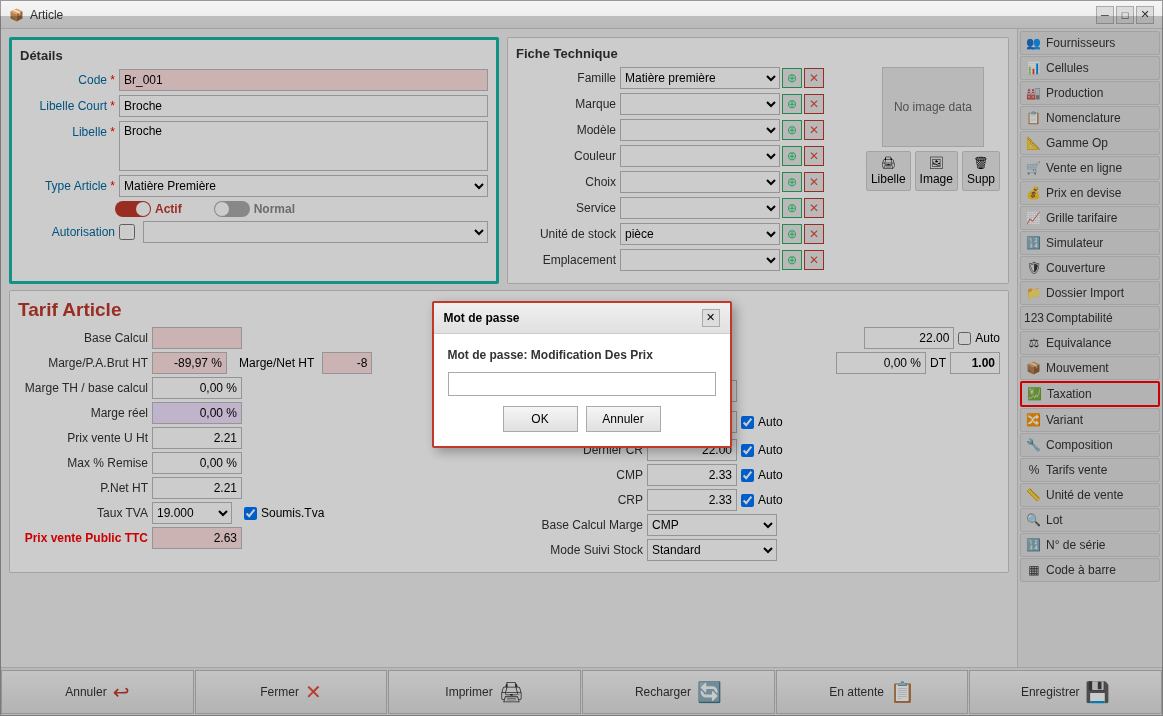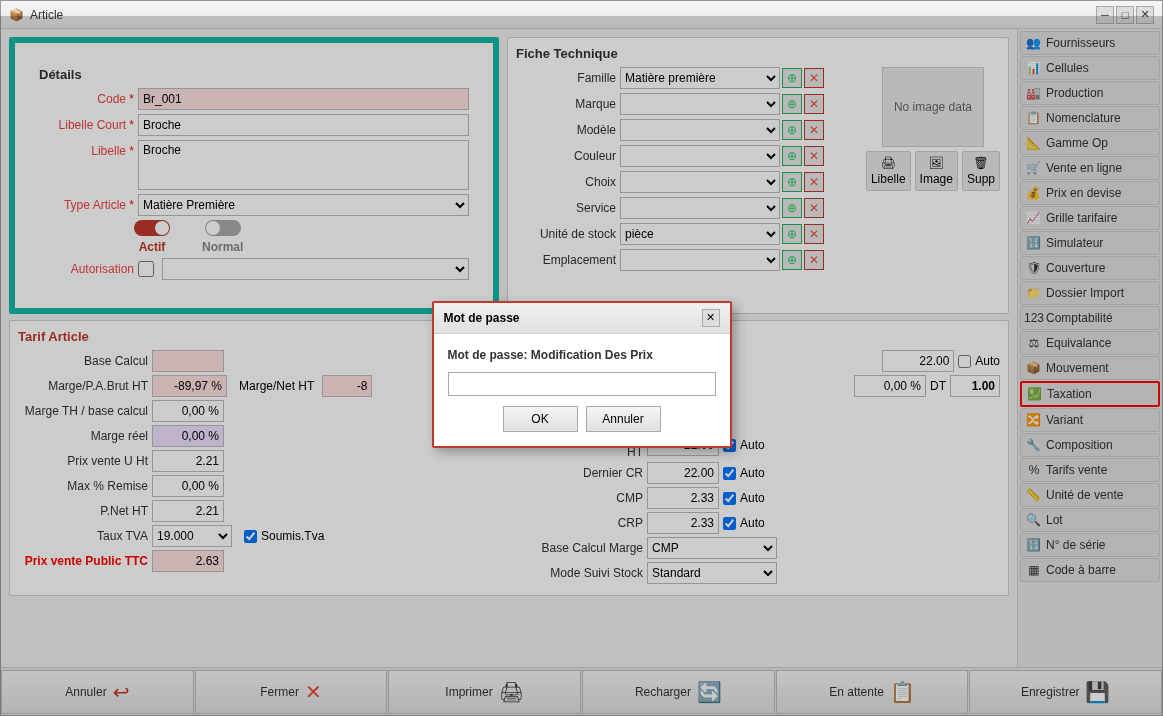--- a/index.html
+++ b/index.html
@@ -7,44 +7,44 @@
     .window { width: 1163px; height: 716px; background: #f0f0f0; border: 1px solid #999; display: flex; flex-direction: column; }
     .title-bar { background: linear-gradient(to bottom, #f5f5f5, #e8e8e8); padding: 4px 8px; display: flex; align-items: center; justify-content: space-between; border-bottom: 1px solid #ccc; height: 28px; }
     .title-bar-left { display: flex; align-items: center; gap: 6px; font-size: 12px; color: #333; }
     .title-bar-controls { display: flex; gap: 2px; }
     .title-btn { width: 18px; height: 18px; background: #ddd; border: 1px solid #aaa; display: flex; align-items: center; justify-content: center; cursor: pointer; font-size: 11px; color: #333; }
     .main-content { display: flex; flex: 1; overflow: hidden; }
     .left-panel { flex: 1; padding: 8px; overflow-y: auto; }
     .right-sidebar { width: 145px; background: #e8e8e8; border-left: 1px solid #ccc; display: flex; flex-direction: column; padding: 2px; gap: 1px; overflow-y: auto; }
     .section-title { font-weight: bold; font-size: 13px; margin-bottom: 6px; color: #333; }
     .form-row { display: flex; align-items: center; margin-bottom: 4px; gap: 4px; }
-    .form-label { width: 95px; text-align: right; color: #ef4444; flex-shrink: 0; }
+    .form-label { width: 95px; text-align: right; color: #0369a1; flex-shrink: 0; }
     .form-label.required::after { content: ' *'; color: red; }
     .form-input { flex: 1; height: 22px; border: 1px solid #bbb; padding: 2px 4px; background: white; }
     .form-textarea { width: 100%; height: 50px; border: 1px solid #bbb; padding: 2px 4px; resize: none; background: white; }
     .form-select { flex: 1; height: 22px; border: 1px solid #bbb; background: white; }
-    .details-section { background: white; border: 6px solid #14b8a6; padding: 24px; margin-bottom: 6px; border-radius: 2px; }
+    .details-section { background: white; border: 3px solid #14b8a6; padding: 8px; margin-bottom: 6px; border-radius: 2px; }
     .fiche-section { background: white; border: 1px solid #ccc; padding: 8px; margin-bottom: 6px; border-radius: 2px; }
     .two-col { display: flex; gap: 8px; }
     .toggle-row { display: flex; align-items: center; gap: 12px; margin: 4px 0; padding-left: 95px; }
-    .toggle { display: flex; align-items: center; gap: 4px; flex-direction: column; }
+    .toggle { display: flex; align-items: center; gap: 4px; }
     .toggle-switch { width: 36px; height: 16px; border-radius: 8px; position: relative; cursor: pointer; }
     .toggle-switch.on { background: #c0392b; }
     .toggle-switch.off { background: #aaa; }
     .toggle-knob { width: 14px; height: 14px; background: white; border-radius: 50%; position: absolute; top: 1px; }
     .toggle-switch.on .toggle-knob { right: 1px; }
     .toggle-switch.off .toggle-knob { left: 1px; }
     .toggle-label { font-size: 12px; color: #333; font-weight: bold; }
     .toggle-label.on { color: #c0392b; }
     .toggle-label.off { color: #888; }
     .tarif-section { background: white; border: 1px solid #ccc; padding: 8px; border-radius: 2px; }
-    .tarif-title { font-weight: bold; color: #c0392b; font-size: 13px; margin-bottom: 6px; }
+    .tarif-title { font-weight: bold; color: #c0392b; font-size: 19px; margin-bottom: 6px; }
     .tarif-row { display: flex; align-items: center; margin-bottom: 3px; gap: 4px; }
     .tarif-label { width: 130px; text-align: right; color: #333; flex-shrink: 0; }
-    .tarif-input { width: 72px; height: 22px; border: 1px solid #bbb; padding: 2px 4px; text-align: right; background: white; }
+    .tarif-input { width: 90px; height: 22px; border: 1px solid #bbb; padding: 2px 4px; text-align: right; background: white; }
     .tarif-input.pink { background: #ffe0e0; padding-left: 13px; }
     .tarif-input.purple { background: #f0e0ff; }
     .sidebar-btn { display: flex; align-items: center; gap: 4px; padding: 3px 5px; background: #e0e0e0; border: 1px solid #ccc; cursor: pointer; border-radius: 2px; font-size: 11px; color: #333; white-space: nowrap; }
     .sidebar-btn.highlight { border: 2px solid red; }
     .sidebar-icon { width: 16px; height: 16px; display: flex; align-items: center; justify-content: center; flex-shrink: 0; }
     .bottom-bar { height: 48px; background: #e8e8e8; border-top: 1px solid #ccc; display: flex; align-items: center; justify-around; gap: 1px; }
     .bottom-btn { flex: 1; height: 44px; display: flex; align-items: center; justify-content: center; gap: 6px; background: linear-gradient(to bottom, #f5f5f5, #e0e0e0); border: 1px solid #bbb; cursor: pointer; font-size: 12px; color: #333; }
     .fiche-row { display: flex; align-items: center; margin-bottom: 4px; gap: 4px; }
     .fiche-label { width: 100px; text-align: right; color: #333; flex-shrink: 0; }
     .fiche-select { width: 160px; height: 22px; border: 1px solid #bbb; background: white; }

